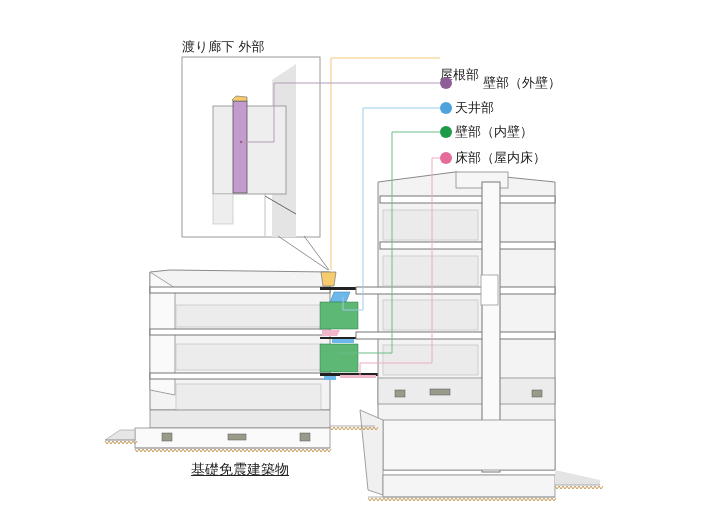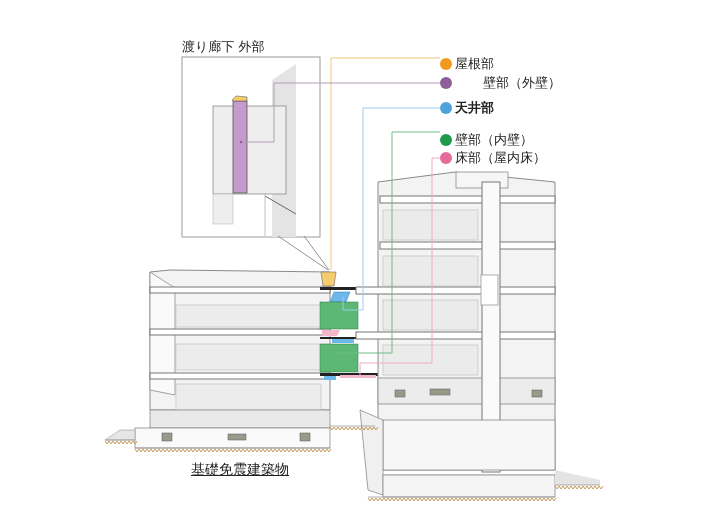--- a/index.html
+++ b/index.html
@@ -131,33 +131,33 @@
       <polyline id="leader-interior-wall" points="440,132 392,132 392,353 338,353" stroke="#6cbd88"></polyline>
       <polyline id="leader-floor" points="440,158 432,158 432,363 360,363 360,376" stroke="#eeaac3"></polyline>
     </g>
   </svg>
 
   
   <div class="lbl" style="left:182px;top:40px;">渡り廊下 外部</div>
 
   
   <div>
-    <div class="legend-item" style="top:56px;">
+    <div class="legend-item" style="top:66px;flex-direction:column;">
       <span class="dot" style="background: rgb(243, 154, 30);"></span>
       <span class="txt">屋根部</span>
     </div>
     <div class="legend-item" style="top:75px;gap:28px;">
       <span class="dot" style="background: rgb(142, 94, 150);"></span>
       <span class="txt">壁部（外壁）</span>
     </div>
-    <div class="legend-item" style="top:100px;font-weight:bold;">
+    <div class="legend-item" style="top:100px;">
       <span class="dot" style="background: rgb(79, 163, 220);"></span>
       <span class="txt">天井部</span>
     </div>
-    <div class="legend-item" style="top:124px;margin-top:8px;">
+    <div class="legend-item" style="top:124px;">
       <span class="dot" style="background: rgb(31, 154, 74);"></span>
       <span class="txt">壁部（内壁）</span>
     </div>
     <div class="legend-item" style="top:150px;">
       <span class="dot" style="background: rgb(229, 108, 154);"></span>
       <span class="txt">床部（屋内床）</span>
     </div>
   </div>
 
   

